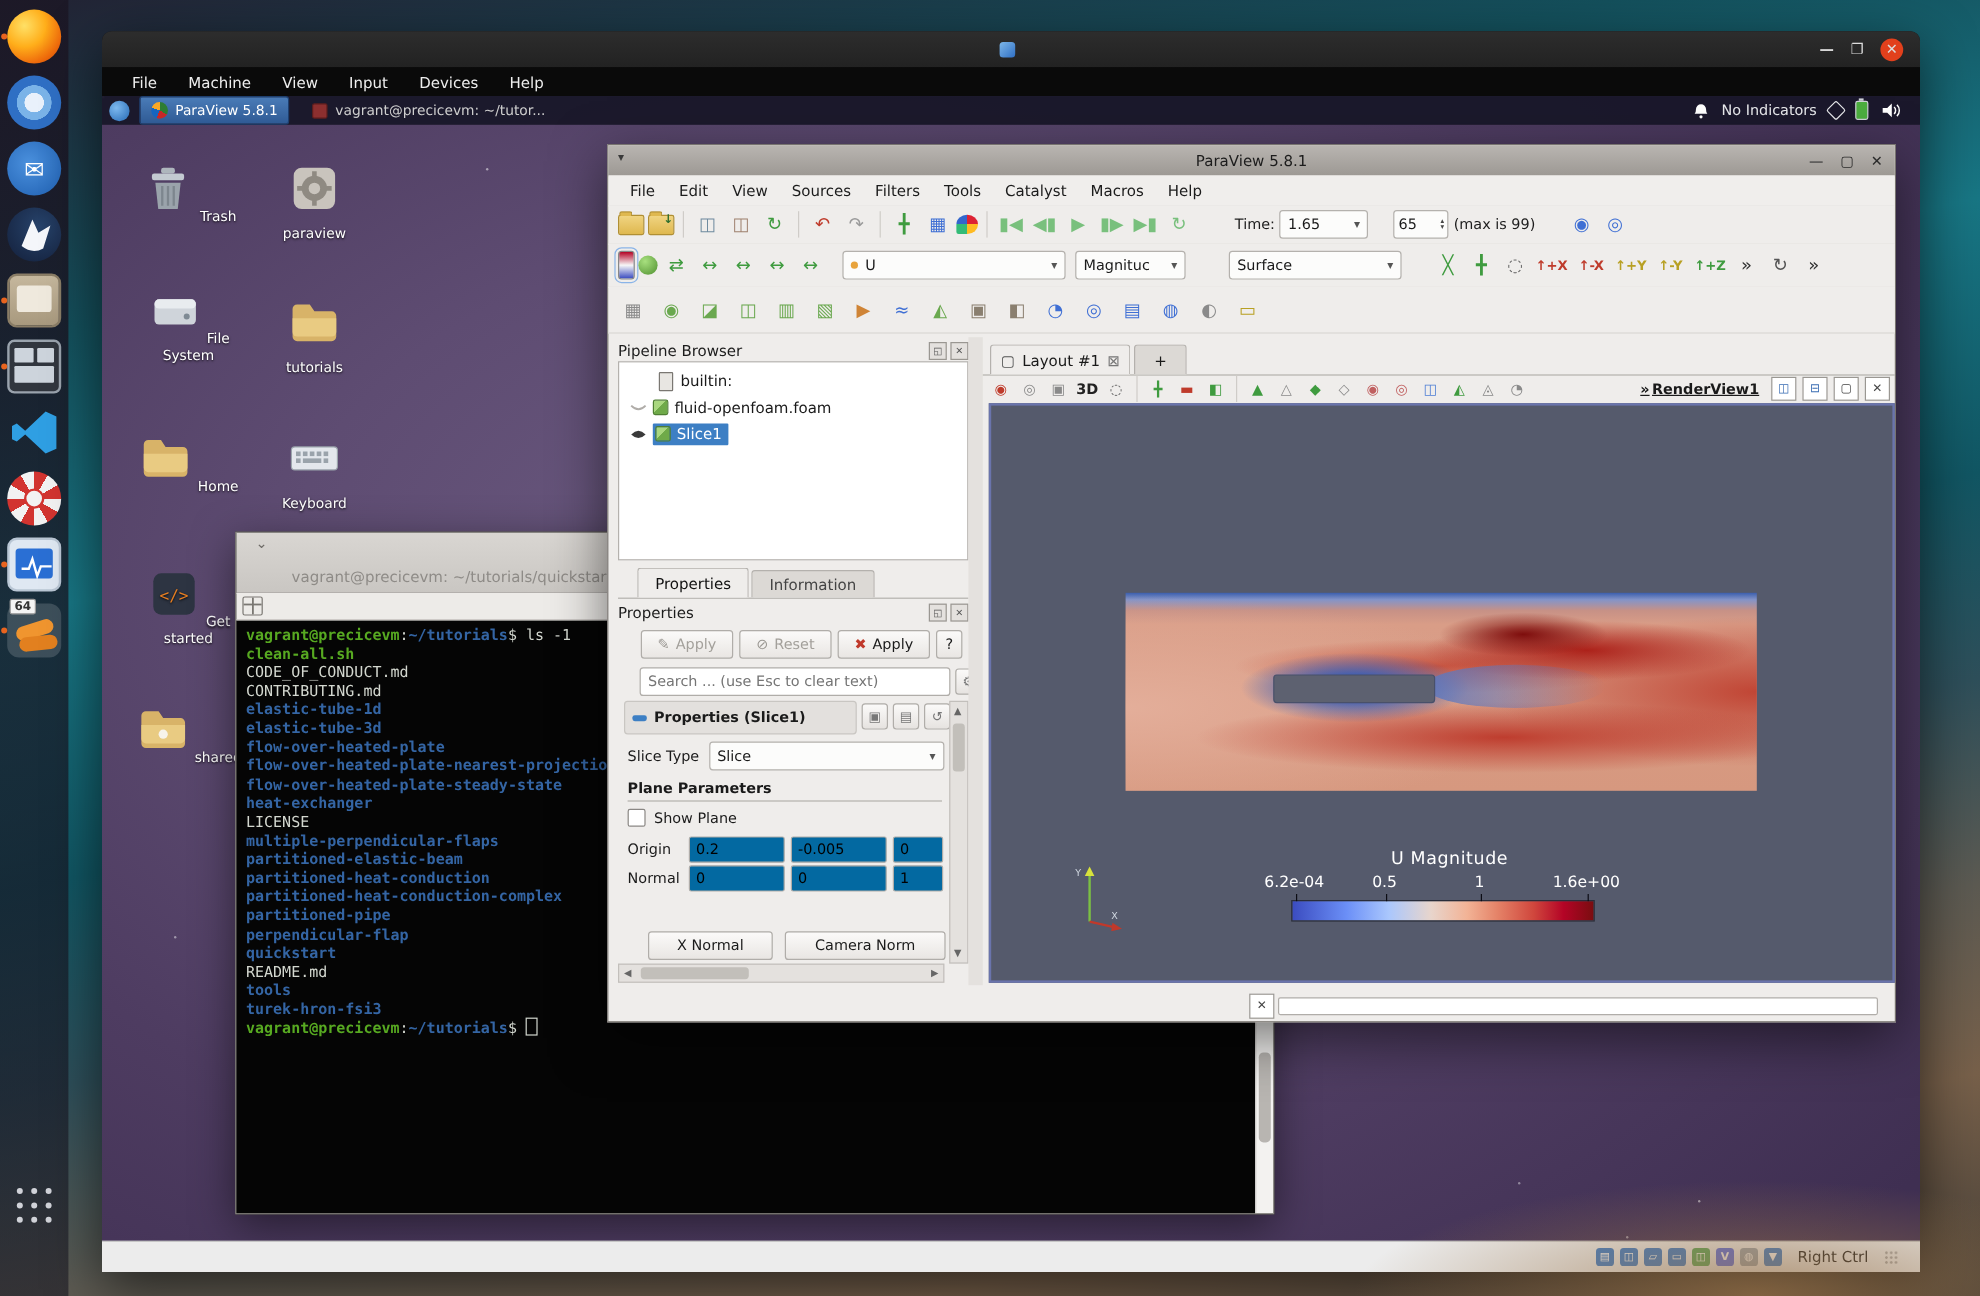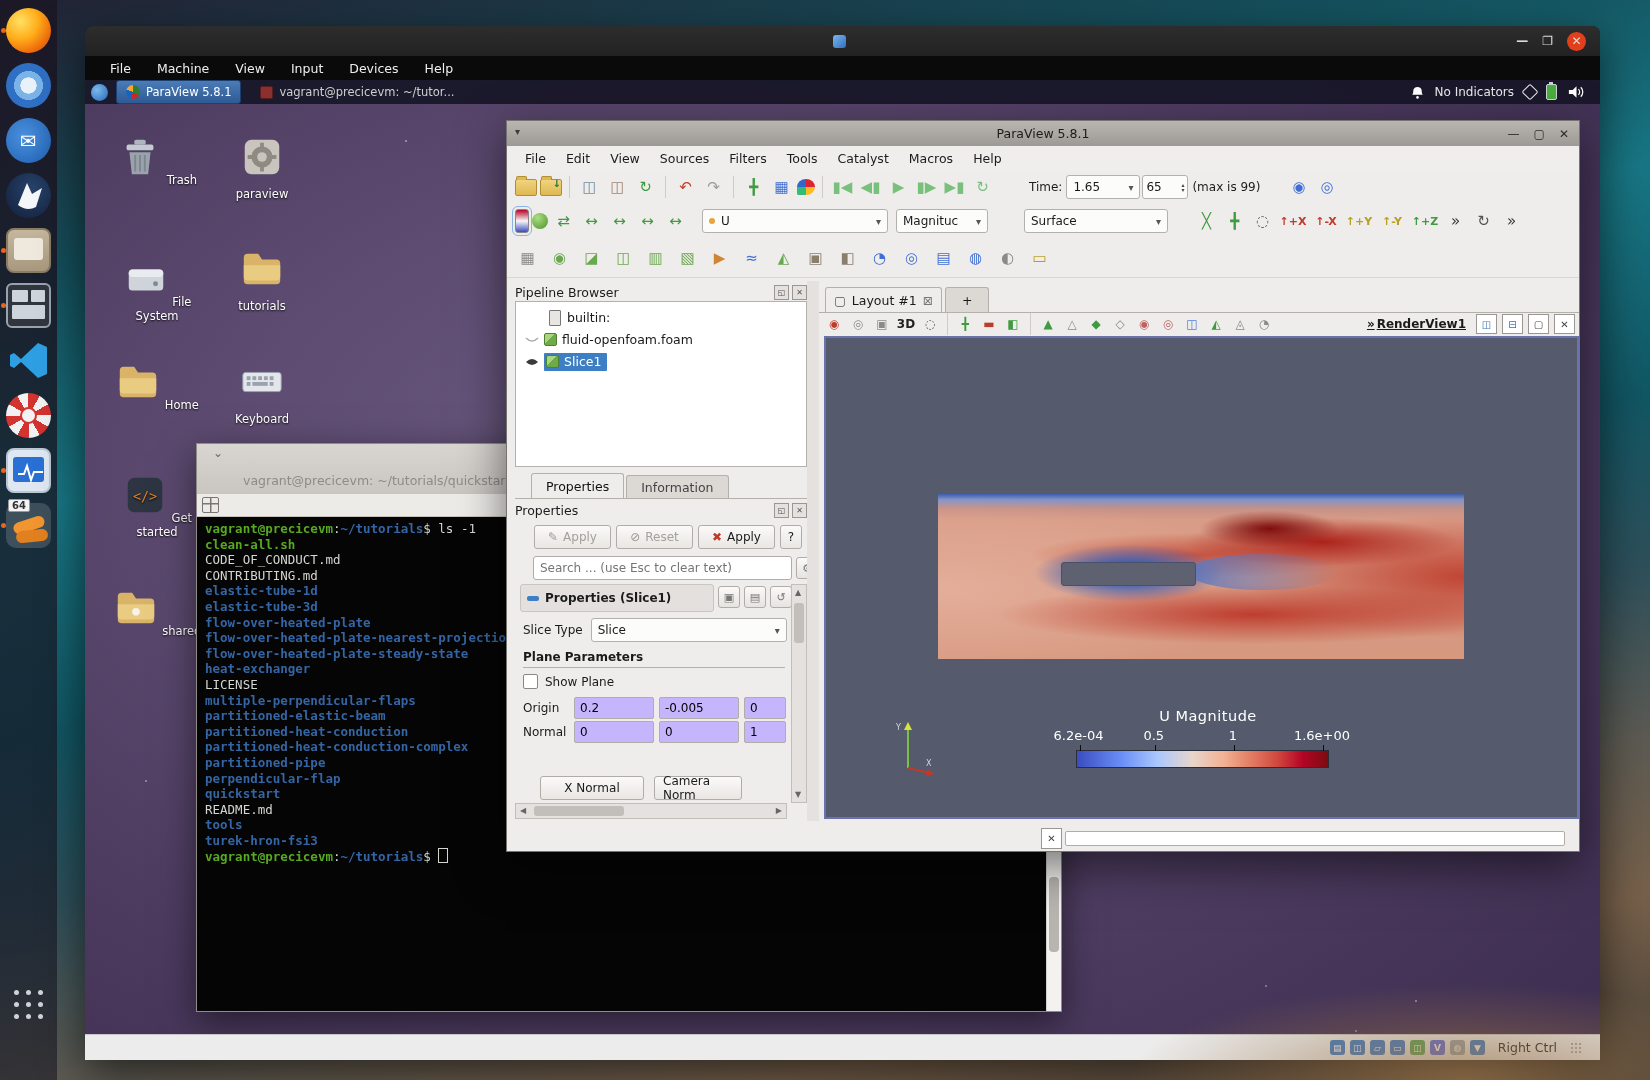--- a/index.html
+++ b/index.html
@@ -128,21 +128,21 @@
   .ptabs{position:absolute;left:0;right:0;top:192px;height:25px;border-bottom:1px solid #b4b1ad;display:flex;align-items:flex-end;padding-left:16px;gap:2px;}
   .ptab{height:22px;padding:0 14px;display:flex;align-items:center;font-size:12.5px;background:#dcd9d5;border:1px solid #b4b1ad;border-bottom:none;border-radius:3px 3px 0 0;color:#444;}
   .ptab.on{background:#efedeb;height:24px;color:#111;}
   .prow{position:absolute;left:0;display:flex;align-items:center;}
   .btn{height:24px;border:1px solid #b0ada9;border-radius:3px;background:linear-gradient(#fbfaf9,#e9e6e3);display:flex;align-items:center;justify-content:center;font-size:12px;gap:5px;padding:0 8px;box-sizing:border-box;}
   .btn.dis{color:#a3a09b;}
   .searchbox{height:22px;border:1px solid #b0ada9;border-radius:3px;background:#fff;font-size:12px;color:#8a8784;padding:0 6px;font-family:"DejaVu Sans",sans-serif;}
   .secbar{background:#e3e0dd;border:1px solid #c9c6c2;border-radius:3px;display:flex;align-items:center;padding:0 6px;gap:6px;font-weight:bold;font-size:12px;}
   .dash{width:12px;height:5px;background:#3d7fc4;border-radius:2px;}
   .mini{width:20px;height:20px;border:1px solid #b0ada9;border-radius:3px;background:linear-gradient(#fbfaf9,#e6e3e0);display:flex;align-items:center;justify-content:center;font-size:11px;color:#777;}
-  .field{height:22px;border:1px solid #b0ada9;border-radius:2px;background:#c4b5fd;font-size:12px;padding:0 5px;font-family:"DejaVu Sans",sans-serif;box-sizing:border-box;}
+  .field{height:22px;border:1px solid #b0ada9;border-radius:2px;background:#0369a1;font-size:12px;padding:0 5px;font-family:"DejaVu Sans",sans-serif;box-sizing:border-box;}
   .chk{width:13px;height:13px;border:1px solid #8a8784;background:#fff;border-radius:2px;}
   .note{font-size:11.5px;font-weight:bold;line-height:13.5px;color:#1c1c1c;}
   .vscroll{position:absolute;width:16px;background:#e4e1de;border:1px solid #c2bfbb;box-sizing:border-box;}
   .vscroll i{position:absolute;left:2px;right:2px;top:18px;height:40px;background:#c2bfba;border-radius:3px;}
   .vscroll::before,.vscroll::after{position:absolute;left:3px;font-size:8px;color:#666;}
   .vscroll::before{content:"▲";top:3px;} .vscroll::after{content:"▼";bottom:3px;}
   .hscroll{position:absolute;height:16px;background:#e4e1de;border:1px solid #c2bfbb;box-sizing:border-box;}
   .hscroll i{position:absolute;top:2px;bottom:2px;left:18px;width:90px;background:#c2bfba;border-radius:3px;}
   .hscroll::before,.hscroll::after{position:absolute;top:2px;font-size:8px;color:#666;}
   .hscroll::before{content:"◀";left:4px;} .hscroll::after{content:"▶";right:4px;}
@@ -290,21 +290,21 @@
       <div class="dicon" style="left:131px;top:54px">
         <svg class="ig" viewBox="0 0 48 48">
             <rect x="6" y="6" width="36" height="36" rx="7" fill="#c9c4bd"></rect>
             <circle cx="24" cy="24" r="11" fill="#8f8a82"></circle>
             <circle cx="24" cy="24" r="5" fill="#c9c4bd"></circle>
             <g stroke="#8f8a82" stroke-width="4">
               <path d="M24 9v6M24 33v6M9 24h6M33 24h6"></path>
             </g>
           </svg>
         <span>paraview</span></div>
-      <div class="dicon" style="left:26px;top:176px">
+      <div class="dicon" style="left:26px;top:156px">
         <svg class="ig" viewBox="0 0 48 48">
             <rect x="6" y="14" width="36" height="22" rx="4" fill="#cfd4da"></rect>
             <rect x="6" y="14" width="36" height="8" rx="4" fill="#e8ecef"></rect>
             <circle cx="34" cy="29" r="2.6" fill="#7f8a94"></circle>
           </svg>
         <span>File System</span></div>
       <div class="dicon" style="left:131px;top:166px">
         <svg class="ig" viewBox="0 0 48 48">
             <path d="M5 12a4 4 0 0 1 4-4h11l4 6h15a4 4 0 0 1 4 4v18a4 4 0 0 1-4 4H9a4 4 0 0 1-4-4z" fill="#d8b368"></path>
             <path d="M5 20h38v12a4 4 0 0 1-4 4H9a4 4 0 0 1-4-4z" fill="#e9cb82"></path>
@@ -401,21 +401,21 @@
               <span class="tbi" style="color: rgb(121, 192, 125);">◀▮</span>
               <span class="tbi" style="color: rgb(121, 192, 125);">▶</span>
               <span class="tbi" style="color: rgb(121, 192, 125);">▮▶</span>
               <span class="tbi" style="color: rgb(121, 192, 125);">▶▮</span>
               <span class="tbi" style="color: rgb(121, 192, 125);">↻</span>
             </div>
           <span class="tlabel" style="margin-left:34px">Time:</span>
           <div class="combo" style="width:60px">
               <span>1.65</span>
             </div>
-          <div class="spin" style="margin-left:2px">
+          <div class="spin" style="margin-left:21px">
               <span>65</span>
             </div>
           <span class="tlabel">(max is 99)</span>
           <div class="istrip" style="margin-left:22px">
               <span class="tbi" style="color: rgb(63, 111, 212);">◉</span>
               <span class="tbi" style="color: rgb(63, 111, 212);">◎</span>
             </div>
         </div>
 
         <div class="pv-tb tb2">
@@ -587,21 +587,21 @@
             <input class="field" style="width: 80px;" value="0">
             <input class="field" style="width: 80px;" value="0">
             <input class="field" style="width: 42px;" value="1">
           </div>
 
 
           <div class="prow" style="top:495px;left:25px;gap:10px">
             <div class="btn" style="width:104px">
                 <span>X Normal</span>
               </div>
-            <div class="btn" style="width:88px">
+            <div class="btn" style="width:134px">
                 <span>Camera Norm</span>
               </div>
           </div>
 
           <div class="vscroll" style="right:0;top:303px;height:219px">
               <i></i>
             </div>
           <div class="hscroll" style="left:0;right:20px;top:522px">
               <i></i>
             </div>

